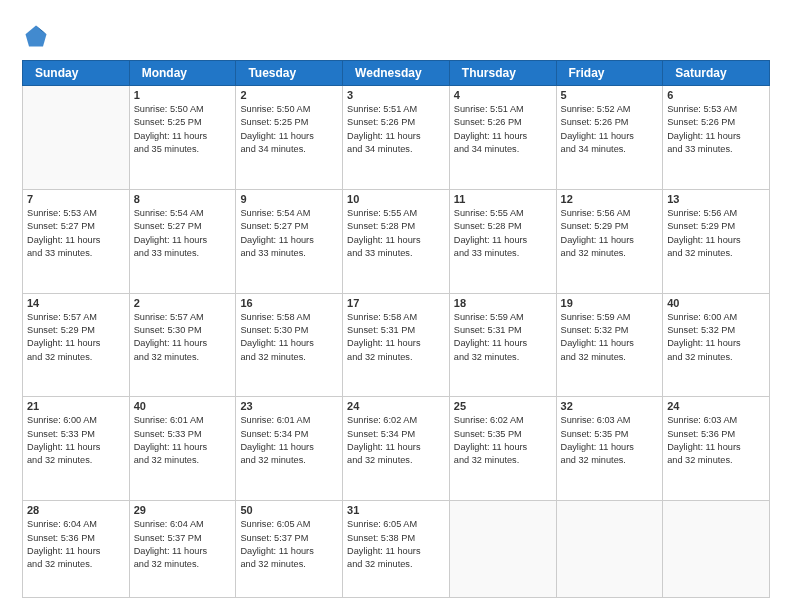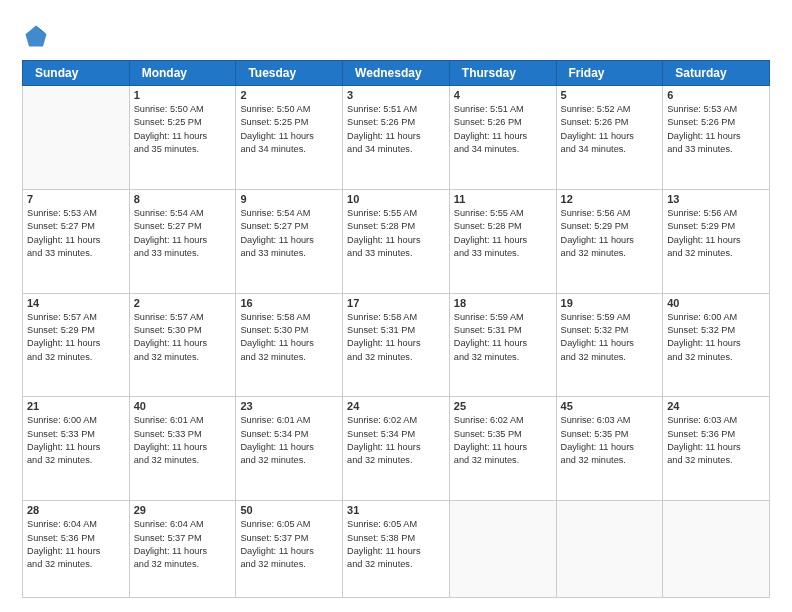--- a/index.html
+++ b/index.html
@@ -307,21 +307,21 @@
 and 32 minutes.</div>
           </td>
           <td>
             <span class="day-num">25</span>
             <div class="day-info" style="white-space: pre-line;">Sunrise: 6:02 AM
 Sunset: 5:35 PM
 Daylight: 11 hours
 and 32 minutes.</div>
           </td>
           <td>
-            <span class="day-num">45</span>
+            <span class="day-num">32</span>
             <div class="day-info" style="white-space: pre-line;">Sunrise: 6:03 AM
 Sunset: 5:35 PM
 Daylight: 11 hours
 and 32 minutes.</div>
           </td>
           <td>
             <span class="day-num">24</span>
             <div class="day-info" style="white-space: pre-line;">Sunrise: 6:03 AM
 Sunset: 5:36 PM
 Daylight: 11 hours

